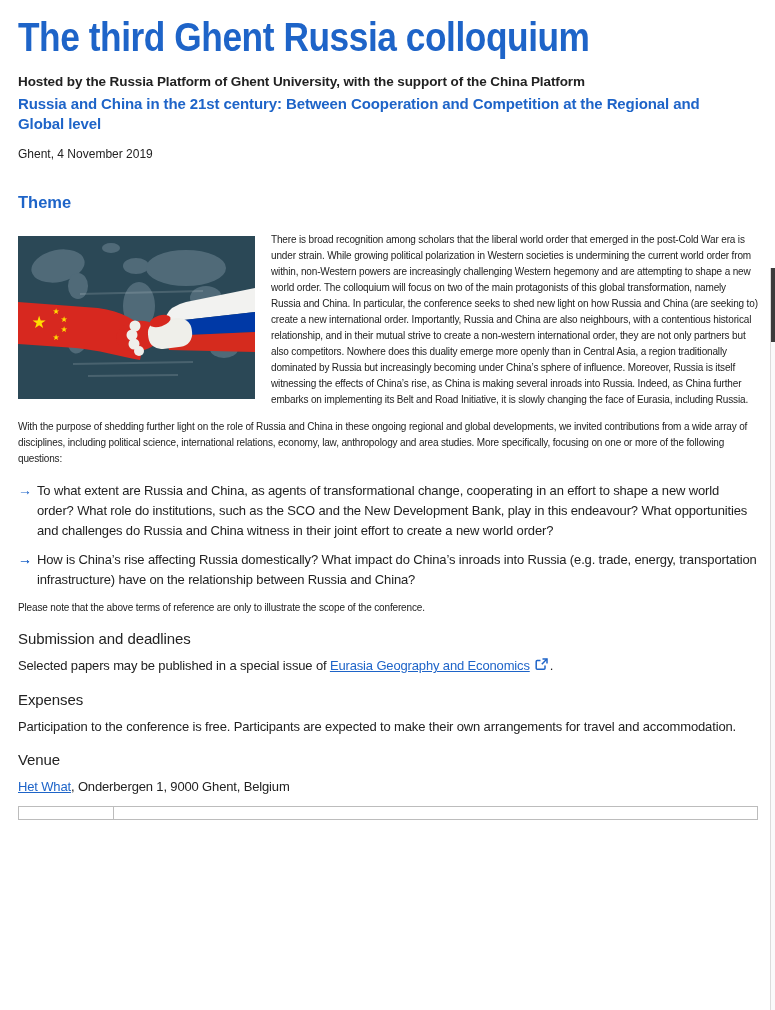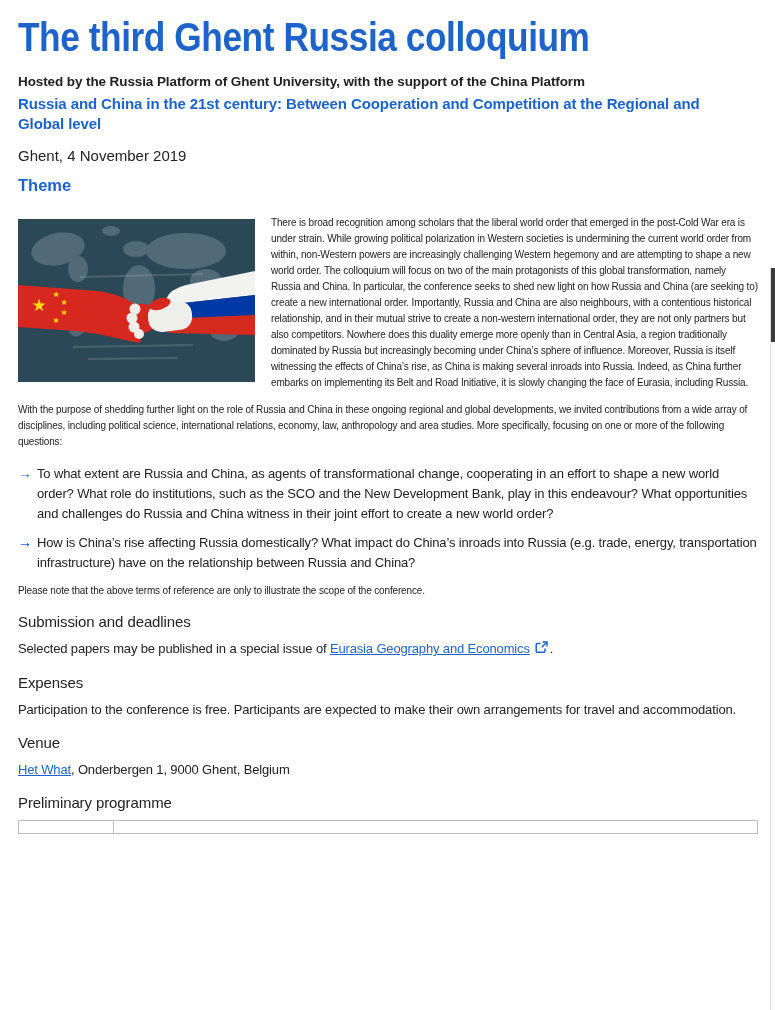--- a/index.html
+++ b/index.html
@@ -8,21 +8,21 @@
   .page { padding:12px 17px 12px 18px; position:relative; }
 
   .title {
     color:#1E64C8; font-size:41px; font-weight:700; line-height:46px;
     letter-spacing:-0.5px; white-space:nowrap;
     transform:scaleX(0.86); transform-origin:left center;
     margin:2px 0 14px;
   }
   .subtitle { font-size:13.5px; font-weight:700; color:#222; margin-bottom:5px; letter-spacing:-0.1px; }
   .conf-title { color:#1E64C8; font-size:15px; font-weight:700; line-height:20px; margin-bottom:13px; max-width:725px; letter-spacing:-0.1px; }
-  .date { font-size:15px; margin-bottom:12px; }
+  .date { font-size:12px; margin-bottom:32px; }
   .theme-heading { color:#1E64C8; font-size:16.5px; font-weight:700; margin-bottom:20px; }
 
   .theme-image {
     float:left; width:237px; height:163px; margin:4px 16px 8px 0;
     overflow:hidden;
   }
   .theme-image svg { display:block; }
 
   p.body { font-size:10px; line-height:16px; letter-spacing:-0.15px; margin-bottom:11px; }
 
@@ -147,21 +147,20 @@
   </p>
 
   <h4 class="sec">Expenses</h4>
   <p class="sec-text">Participation to the conference is free. Participants are expected to make their own arrangements for travel and accommodation.</p>
 
   <h4 class="sec">Venue</h4>
   <p class="sec-text">
     <a class="link">Het What</a><span>, Onderbergen 1, 9000 Ghent, Belgium</span>
   </p>
 
-  <h4 class="sec">Preliminary programme</h4>
   <div class="table-start">
     <div class="tcell-left"></div>
     <div class="tcell-right"></div>
   </div>
 
 </div>
 
 <div class="scrollbar">
   <div class="scrollbar-thumb"></div>
 </div>

